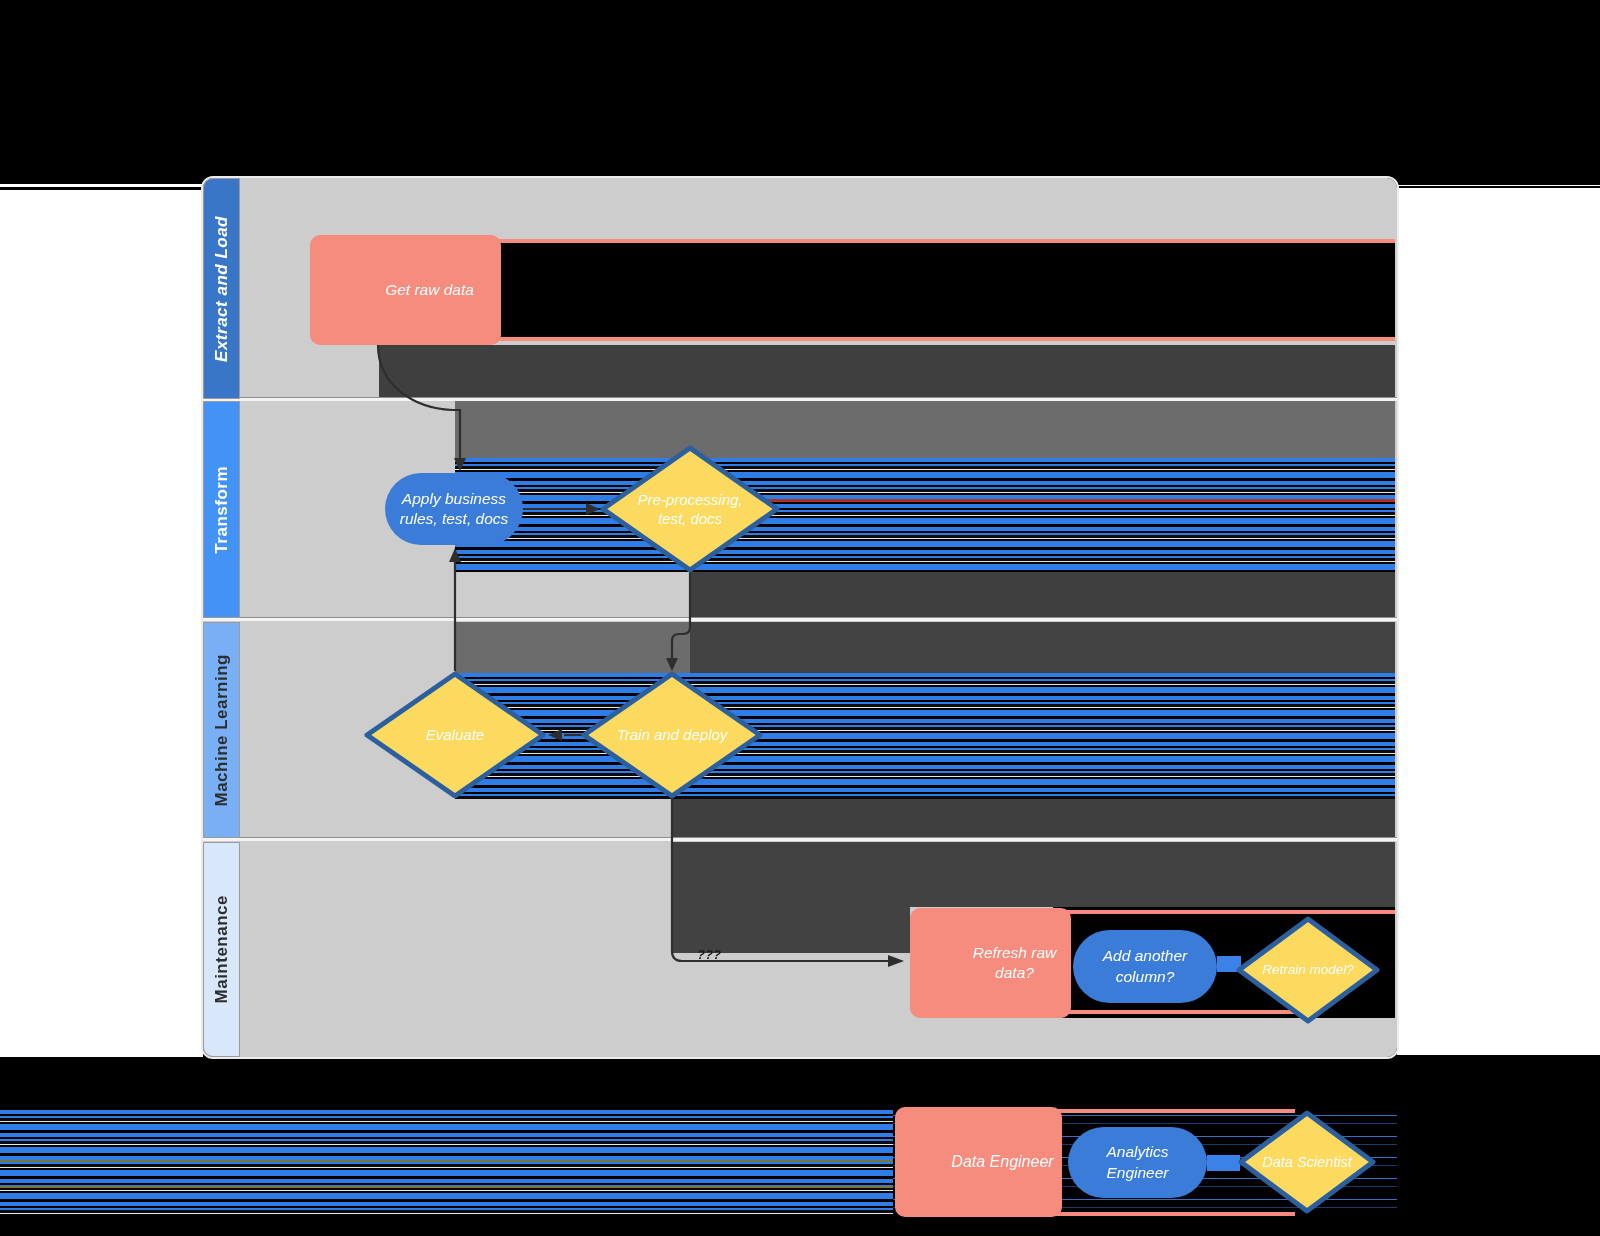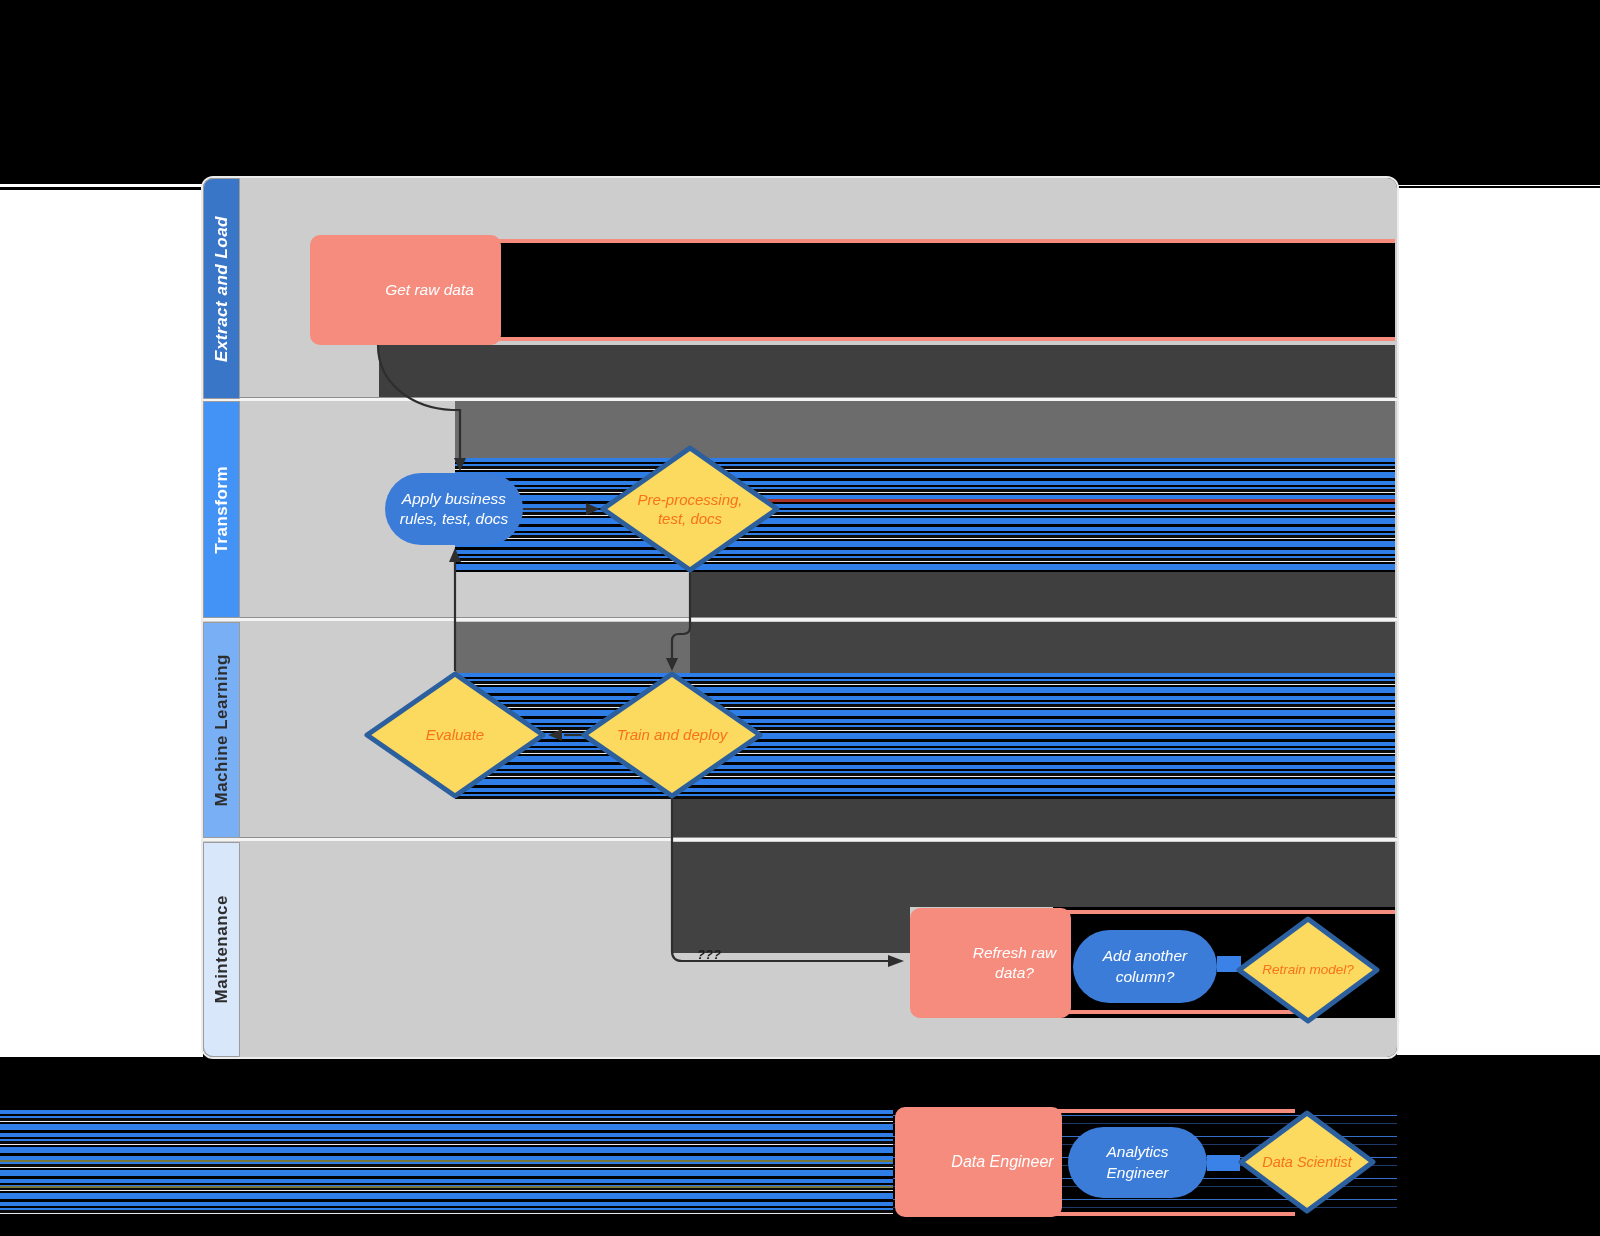--- a/index.html
+++ b/index.html
@@ -32,21 +32,21 @@
       transparent 0 5px,rgba(63,130,232,.85) 5px 6px,transparent 6px 13px,
       rgba(63,130,232,.45) 13px 14px,transparent 14px 21px);}
   .salmon-line{background:var(--process-fill,#f68c7e);}
   
   .node{z-index:50;display:flex;align-items:center;justify-content:center;text-align:center;
         font-style:italic;font-size:15.5px;line-height:1.3;}
   .proc{background:var(--process-fill,#f68c7e);border-radius:10px;color:#fff;padding-left:48px;}
   .term{background:var(--terminator-fill,#3b7cd9);border-radius:40px;color:#fff;}
   .diamond{background:transparent;}
   .diamond .dlabel{position:absolute;left:0;top:0;right:0;bottom:0;display:flex;
-        align-items:center;justify-content:center;text-align:center;color:#f97316;
+        align-items:center;justify-content:center;text-align:center;color:#ffffff;
         font-style:italic;font-size:15px;line-height:1.3;z-index:2;}
   .diamond svg{position:absolute;left:0;top:0;z-index:1;}
   .dlabel .inner{max-width:75%;}
   #svg-connectors{left:0;top:0;z-index:40;}
   .conn-label{z-index:45;color:#1c1c1c;font-weight:bold;font-size:13px;font-style:italic;}
   
   .legend-item{z-index:50;}
 </style>
 </head>
 <body>

